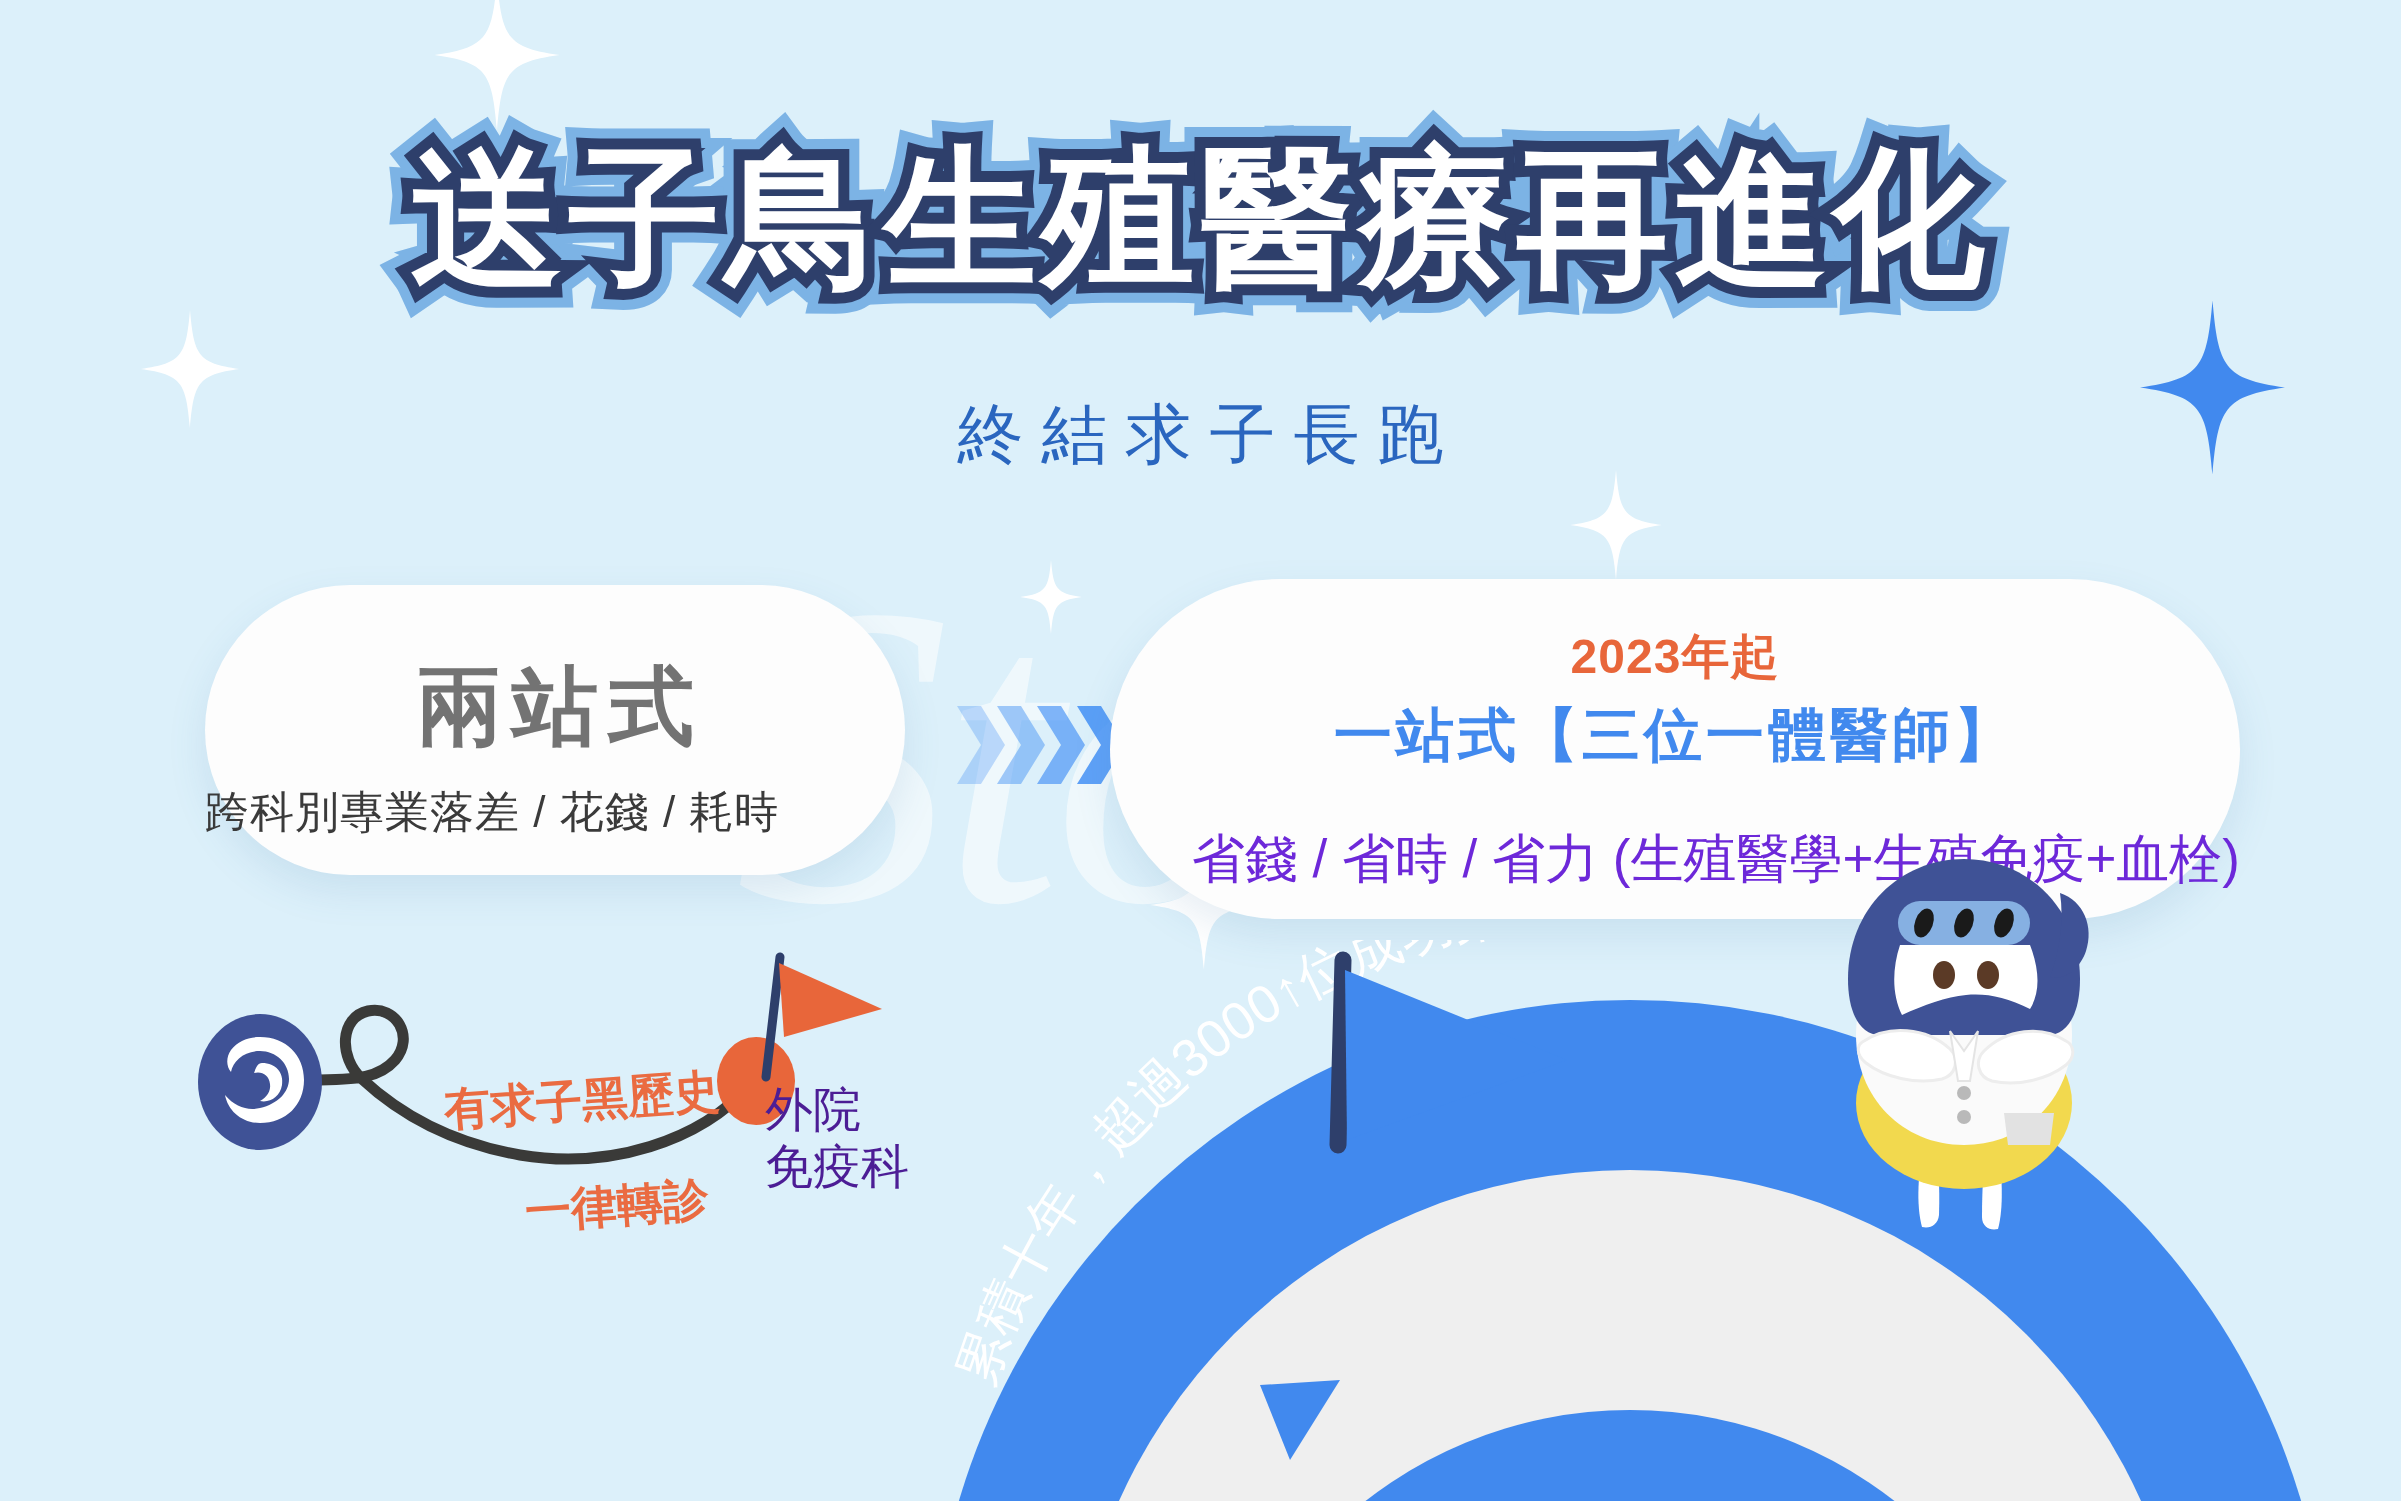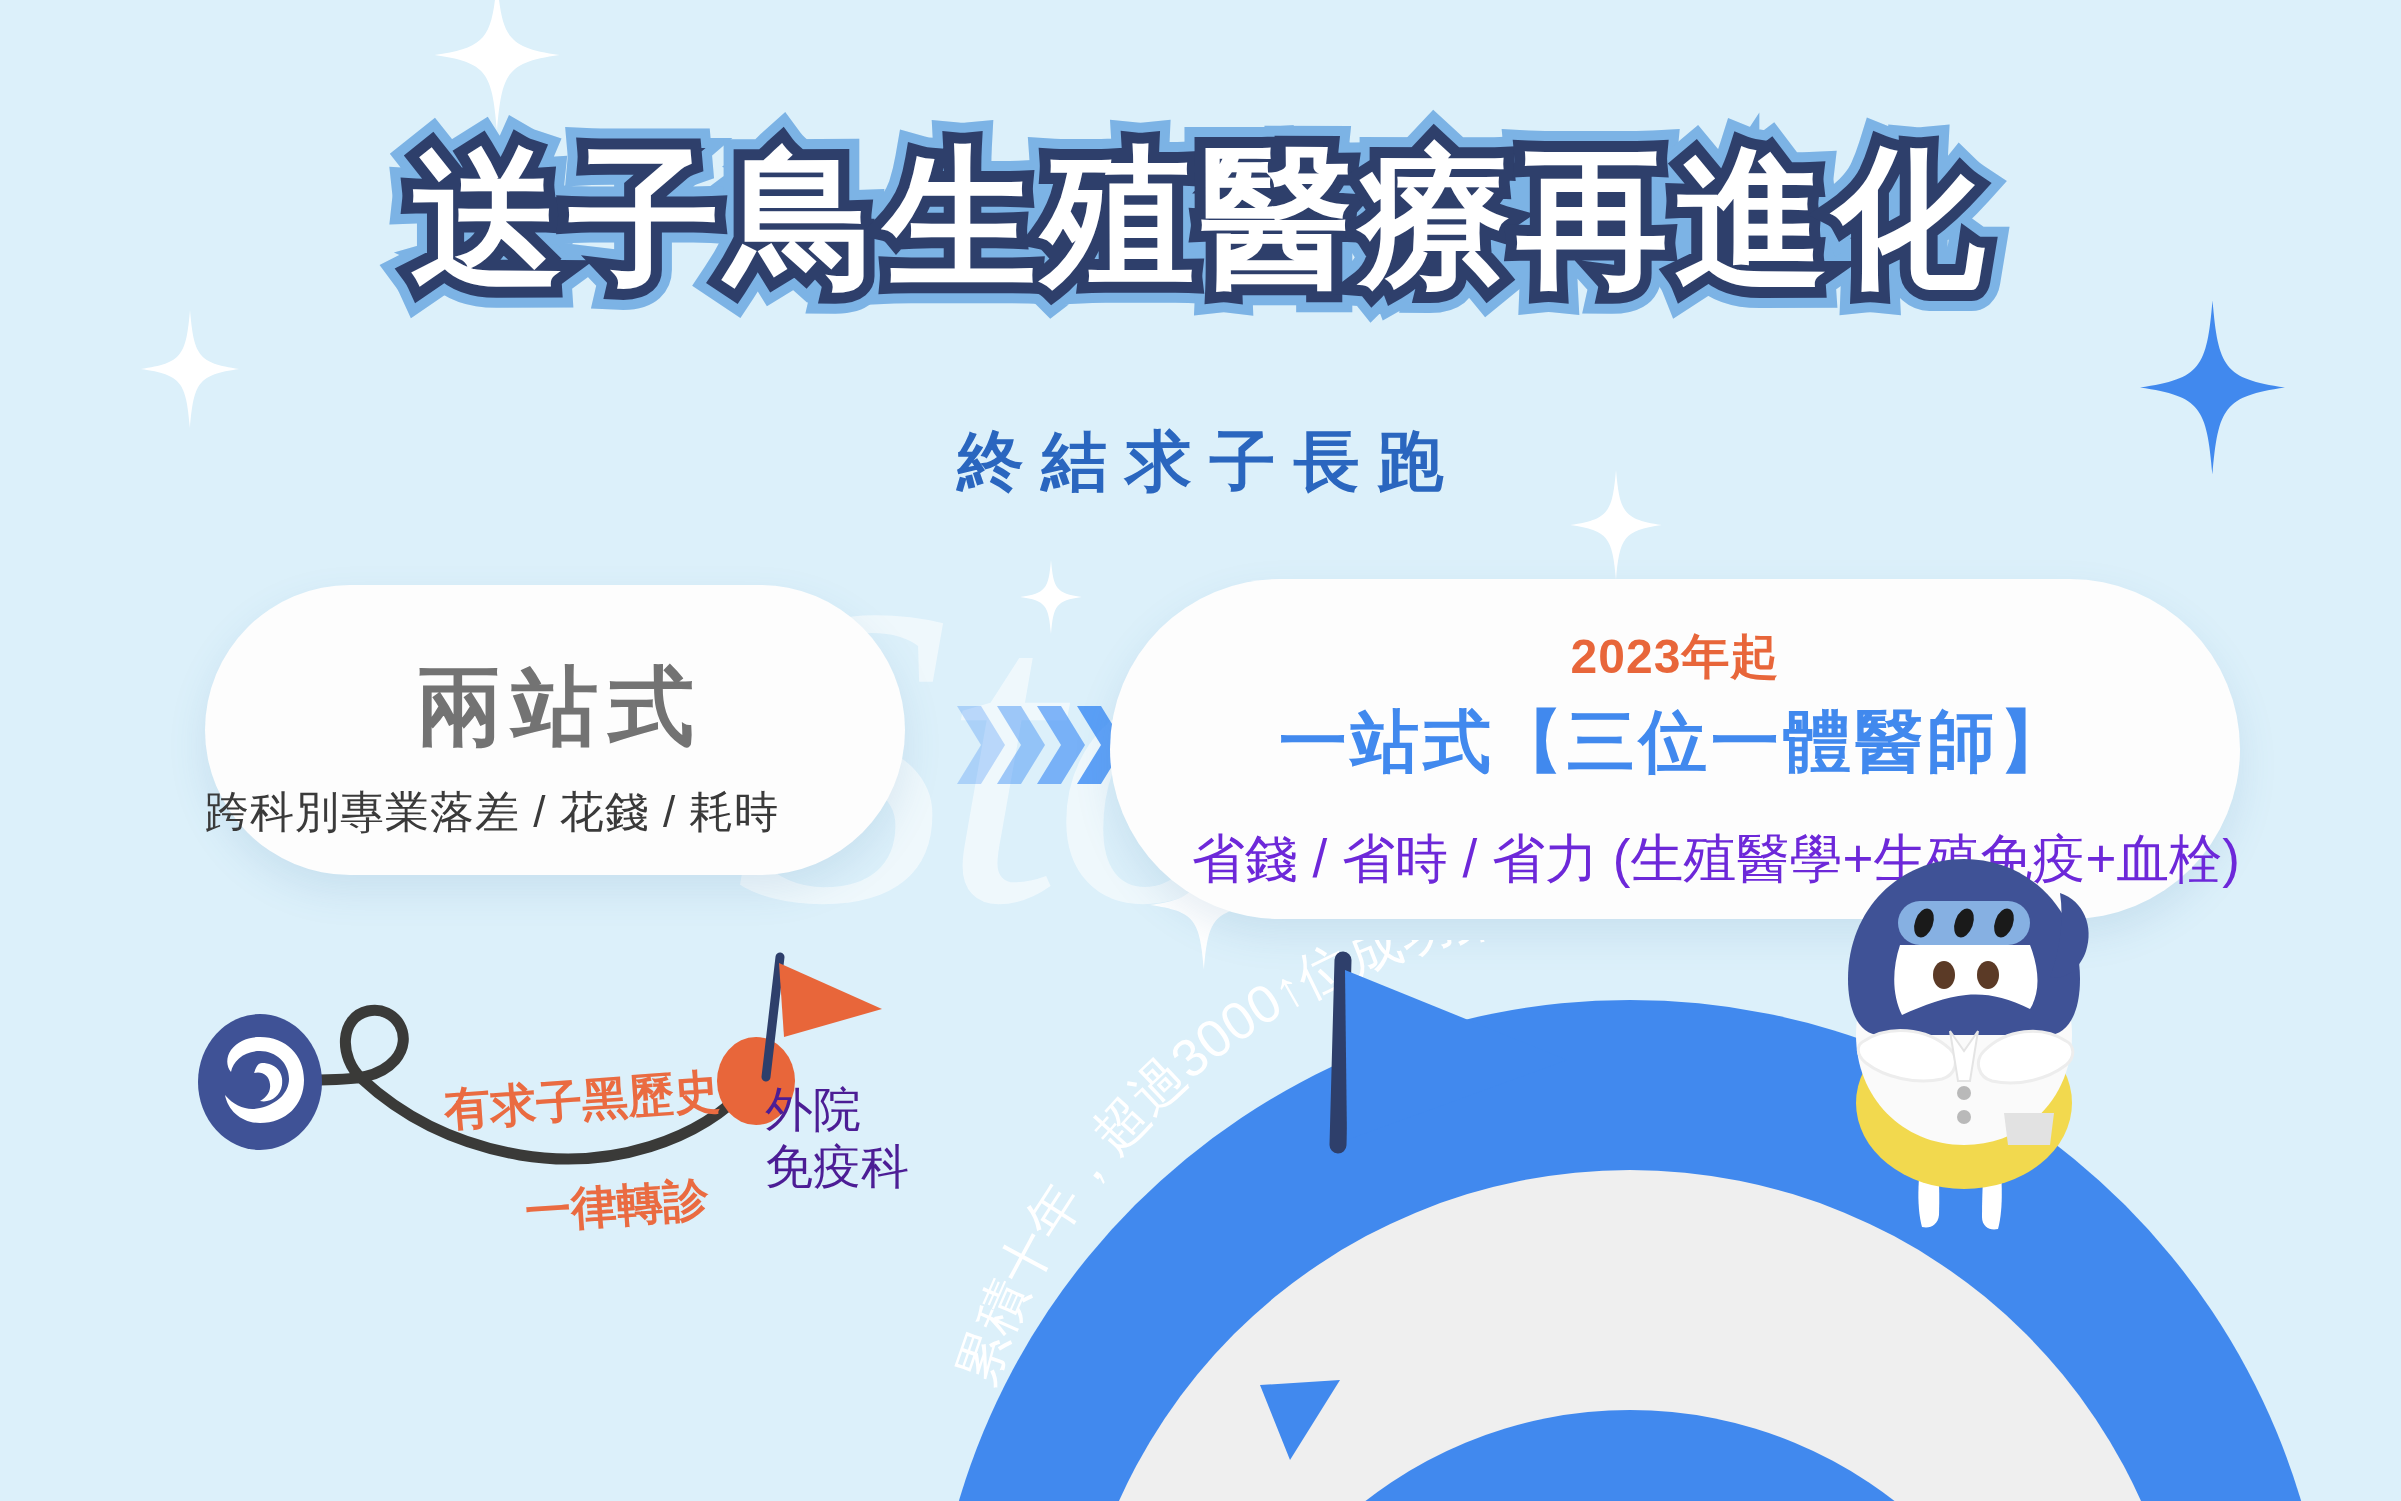--- a/index.html
+++ b/index.html
@@ -50,23 +50,22 @@
   }
   .title-glow span{
     display:inline-block;
     font-size:152px;font-weight:bold;letter-spacing:6px;
     color:#7cb3e5;
     -webkit-text-stroke:42px #7cb3e5;
     paint-order:stroke fill;
   }
   .subtitle{
     position:absolute;left:0;right:0;top:390px;text-align:center;
-    font-size:66px;font-weight:bold;color:#2a66bf;letter-spacing:18px;
+    font-size:66px;font-weight:normal;color:#2a66bf;letter-spacing:18px;
     text-indent:18px;
-    margin-top:27px;
   }
 
   
   .card{
     position:absolute;
     background:#fdfdfd;
     border-radius:180px;
     box-shadow:0 16px 38px rgba(70,120,170,.13);
   }
   #card-left{left:205px;top:585px;width:700px;height:290px;}
@@ -82,21 +81,21 @@
   #left-sub{
     position:absolute;left:0;right:0;top:198px;
     font-size:44px;color:#3a3a3a;letter-spacing:1px;
   }
   #right-badge{
     position:absolute;left:0;right:0;top:46px;text-align:center;
     font-size:48px;font-weight:bold;color:#e8663a;letter-spacing:1px;
   }
   #right-title{
     position:absolute;left:0;right:0;top:118px;text-align:center;
-    font-size:68px;font-weight:bold;color:#4189ee;letter-spacing:4px;
+    font-size:58px;font-weight:bold;color:#4189ee;letter-spacing:4px;
     white-space:nowrap;
   }
   #right-sub{
     position:absolute;left:0;right:0;top:245px;text-align:right;
     font-size:53px;color:#6d28d9;letter-spacing:0px;
   }
 
   
   #chevrons{position:absolute;left:955px;top:700px;width:210px;height:90px;}
   #chevrons svg{display:block;}

